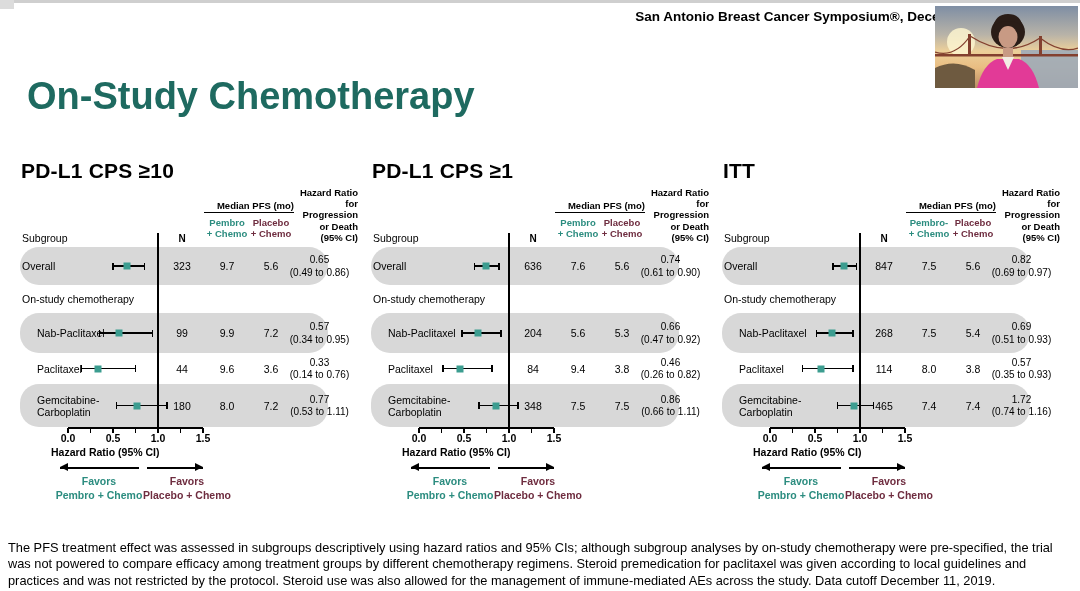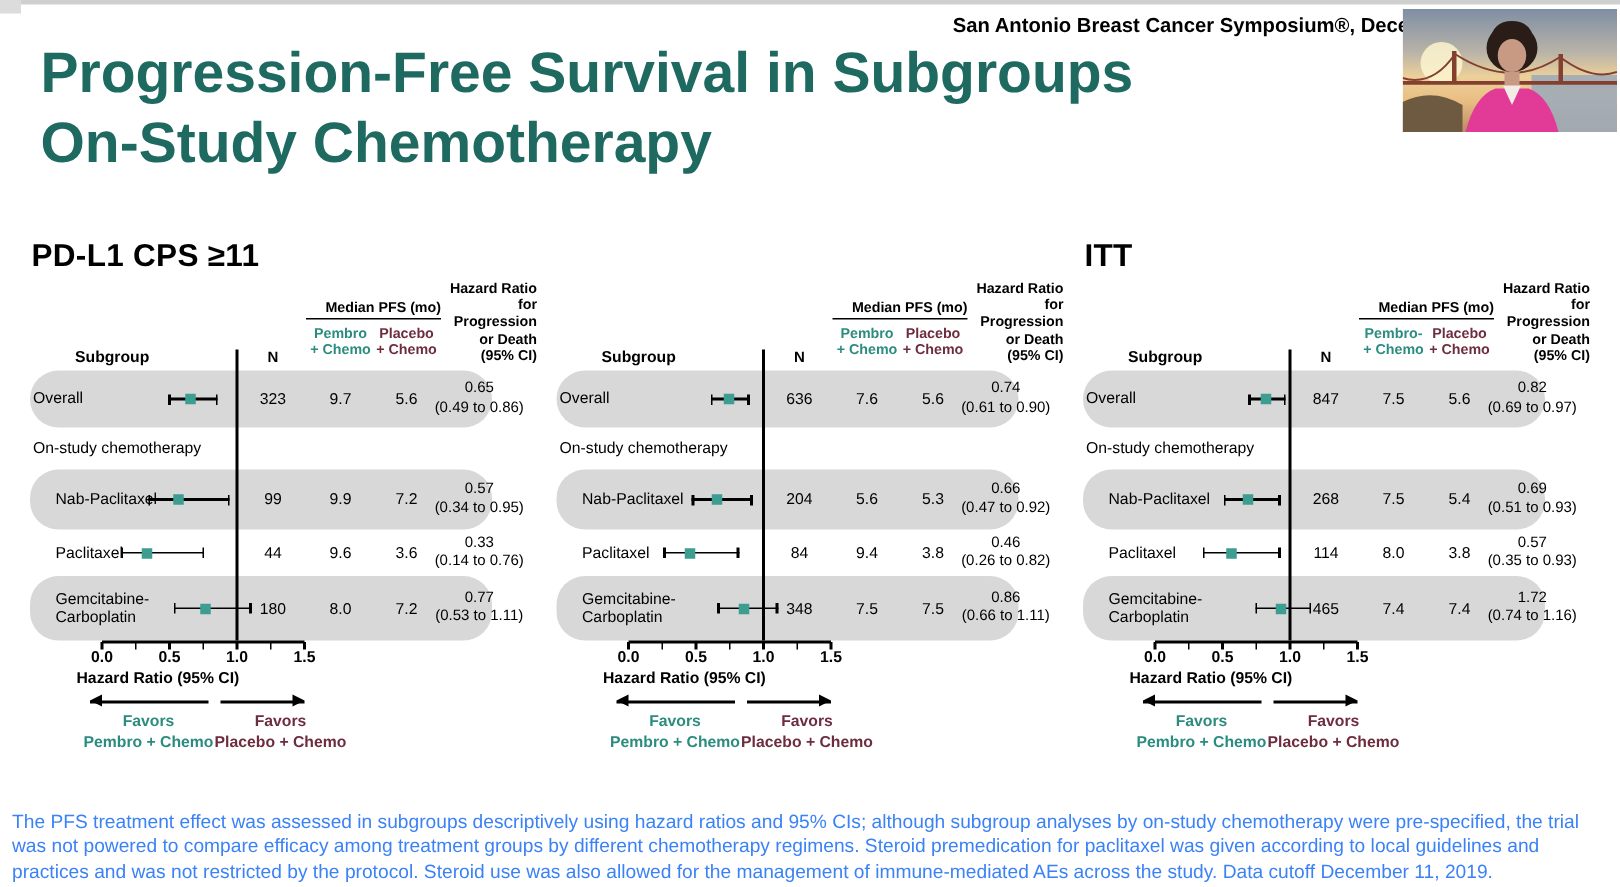--- a/index.html
+++ b/index.html
@@ -15,21 +15,21 @@
   .conference{position:absolute;top:9px;left:40px;width:1000px;text-align:right;
     font-weight:bold;font-size:13.5px;}
   .main-title{position:absolute;top:26px;left:27px;margin:0;
     font-size:38px;font-weight:bold;color:var(--title-teal);line-height:1.24;}
   .video-thumb{position:absolute;top:6px;right:2px;width:143px;height:82px;overflow:hidden;}
 
   .panels{position:absolute;top:161px;left:20px;display:flex;gap:13px;}
   .panel{position:relative;width:338px;height:345px;}
   .p-title{position:absolute;top:-2px;left:1px;font-size:21px;font-weight:bold;letter-spacing:.2px;}
   .p-header{position:absolute;top:26px;left:0;width:338px;height:60px;}
-  .h-sub{position:absolute;left:2px;bottom:3px;font-size:10.5px;font-weight:bold;margin-left:28px;}
+  .h-sub{position:absolute;left:2px;bottom:3px;font-size:10.5px;font-weight:normal;}
   .h-n{position:absolute;left:142px;width:40px;bottom:3px;text-align:center;font-size:10px;font-weight:bold;}
   .h-mpfs{position:absolute;left:184px;width:90px;top:13px;text-align:right;
     font-size:9.5px;font-weight:bold;border-bottom:1.2px solid #000;padding-bottom:1px;}
   .h-pem{position:absolute;left:185px;width:44px;top:30px;text-align:center;
     font-size:9.5px;font-weight:bold;line-height:1.2;color:var(--teal);}
   .h-pla{position:absolute;left:229px;width:44px;top:30px;text-align:center;
     font-size:9.5px;font-weight:bold;line-height:1.2;color:var(--maroon);}
   .h-hr{position:absolute;left:262px;width:76px;top:0;text-align:right;
     font-size:9.5px;font-weight:bold;line-height:1.18;}
 
@@ -61,31 +61,31 @@
   .arr.l:before{content:"";position:absolute;left:0;top:-4px;
     border-right:8px solid #000;border-top:4.5px solid transparent;border-bottom:4.5px solid transparent;}
   .arr.r:after{content:"";position:absolute;right:0;top:-4px;
     border-left:8px solid #000;border-top:4.5px solid transparent;border-bottom:4.5px solid transparent;}
   .favors{position:absolute;top:314px;width:130px;text-align:center;
     font-size:10.5px;font-weight:bold;line-height:1.3;}
   .favors.l{left:14px;color:var(--teal);}
   .favors.r{left:102px;color:var(--maroon);}
 
   .footnote{position:absolute;top:540px;left:8px;width:1066px;margin:0;
-    font-size:12.8px;line-height:1.28;color:#3b82f6;}
+    font-size:12.8px;line-height:1.28;color:#000000;}
 </style>
 </head>
 <body style="--title-teal: #1e6a60; --teal: #2b8c7f; --maroon: #6e2c3f; --band: #d8d8d8; --marker: #3c9d90;">
 
 <div class="top-edge"></div>
 <div class="corner"></div>
 
 <div class="conference">San Antonio Breast Cancer Symposium®, December 8-11, 2020</div>
 
-<h1 class="main-title"><span>Progression-Free Survival in Subgroups</span><br><span>On-Study Chemotherapy</span></h1>
+<h1 class="main-title"><br><span>On-Study Chemotherapy</span></h1>
 
 <div class="video-thumb">
   <svg width="143" height="82" viewBox="0 0 143 82">
     <defs>
       <linearGradient id="sky" x1="0" y1="0" x2="0" y2="1">
         <stop offset="0" stop-color="#7e8ea4"></stop>
         <stop offset="0.35" stop-color="#b8b3a8"></stop>
         <stop offset="0.55" stop-color="#edd09a"></stop>
         <stop offset="0.75" stop-color="#e9bd82"></stop>
         <stop offset="1" stop-color="#b98d63"></stop>
@@ -103,21 +103,21 @@
     <path d="M42,82 Q48,58 62,53 L84,53 Q98,58 104,82 Z" fill="#e23a97"></path>
     <path d="M67,51 L79,51 L73,64 Z" fill="#f2ece4"></path>
     <ellipse cx="73" cy="26" rx="17" ry="16" fill="#2a1d17"></ellipse>
     <ellipse cx="73" cy="31" rx="9.5" ry="11" fill="#c89a84"></ellipse>
     <path d="M58,22 Q60,8 73,8 Q86,8 88,22 Q86,16 73,15 Q60,16 58,22 Z" fill="#2a1d17"></path>
   </svg>
 </div>
 
 <main class="panels" id="panels">
     <section class="panel">
-      <div class="p-title">PD-L1 CPS ≥11</div>
+      <div class="p-title">PD-L1 CPS ≥10</div>
       <div class="p-header">
         <div class="h-sub">Subgroup</div>
         <div class="h-n">N</div>
         <div class="h-mpfs">Median PFS (mo)</div>
         <div class="h-pem">
           <div>Pembro</div>
           <div>+ Chemo</div>
         </div>
         <div class="h-pla">
           <div>Placebo</div>
@@ -213,20 +213,21 @@
       <div class="favors l">
         <div>Favors</div>
         <div>Pembro + Chemo</div>
       </div>
       <div class="favors r">
         <div>Favors</div>
         <div>Placebo + Chemo</div>
       </div>
     </section>
     <section class="panel">
+      <div class="p-title">PD-L1 CPS ≥1</div>
       <div class="p-header">
         <div class="h-sub">Subgroup</div>
         <div class="h-n">N</div>
         <div class="h-mpfs">Median PFS (mo)</div>
         <div class="h-pem">
           <div>Pembro</div>
           <div>+ Chemo</div>
         </div>
         <div class="h-pla">
           <div>Placebo</div>

